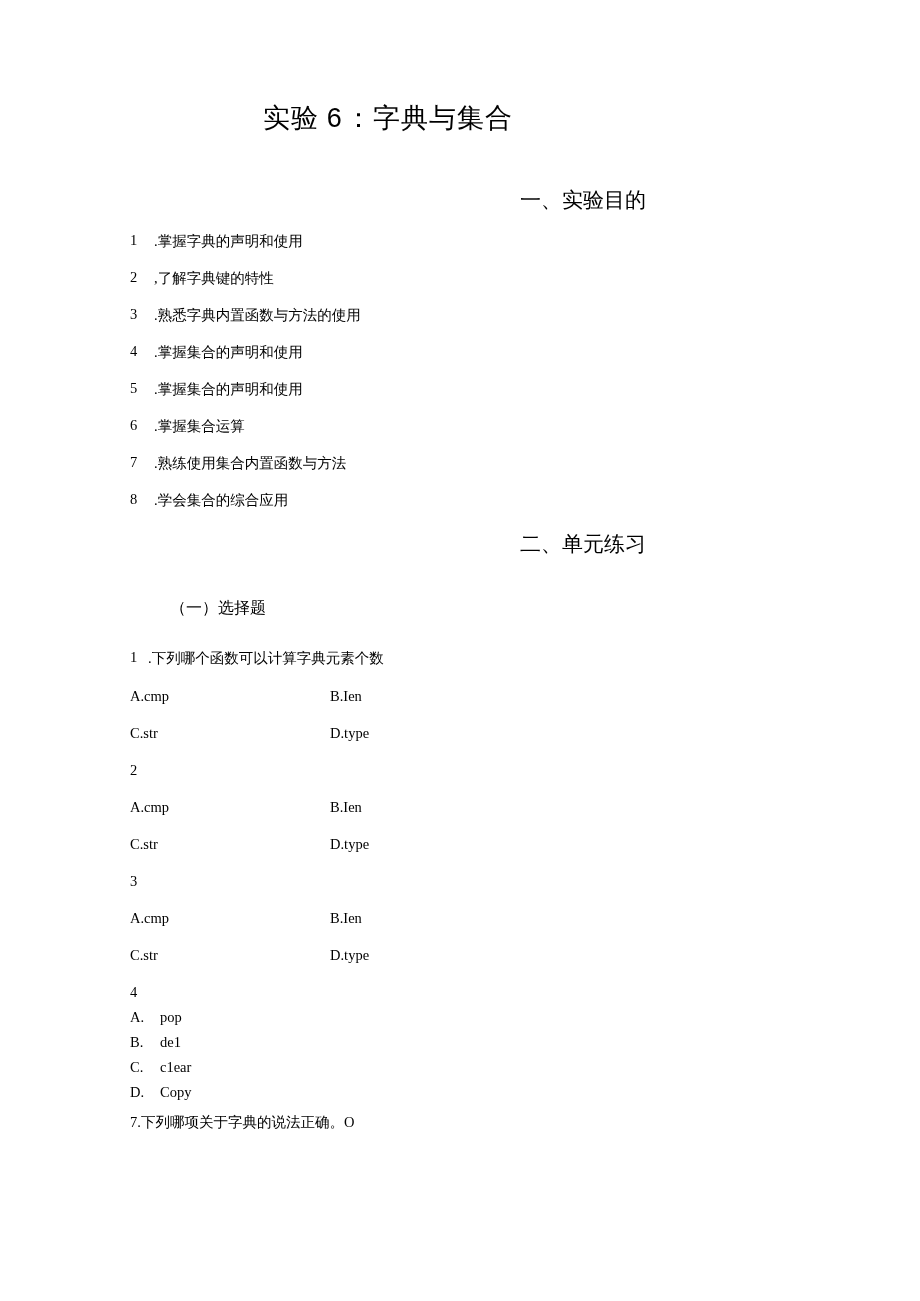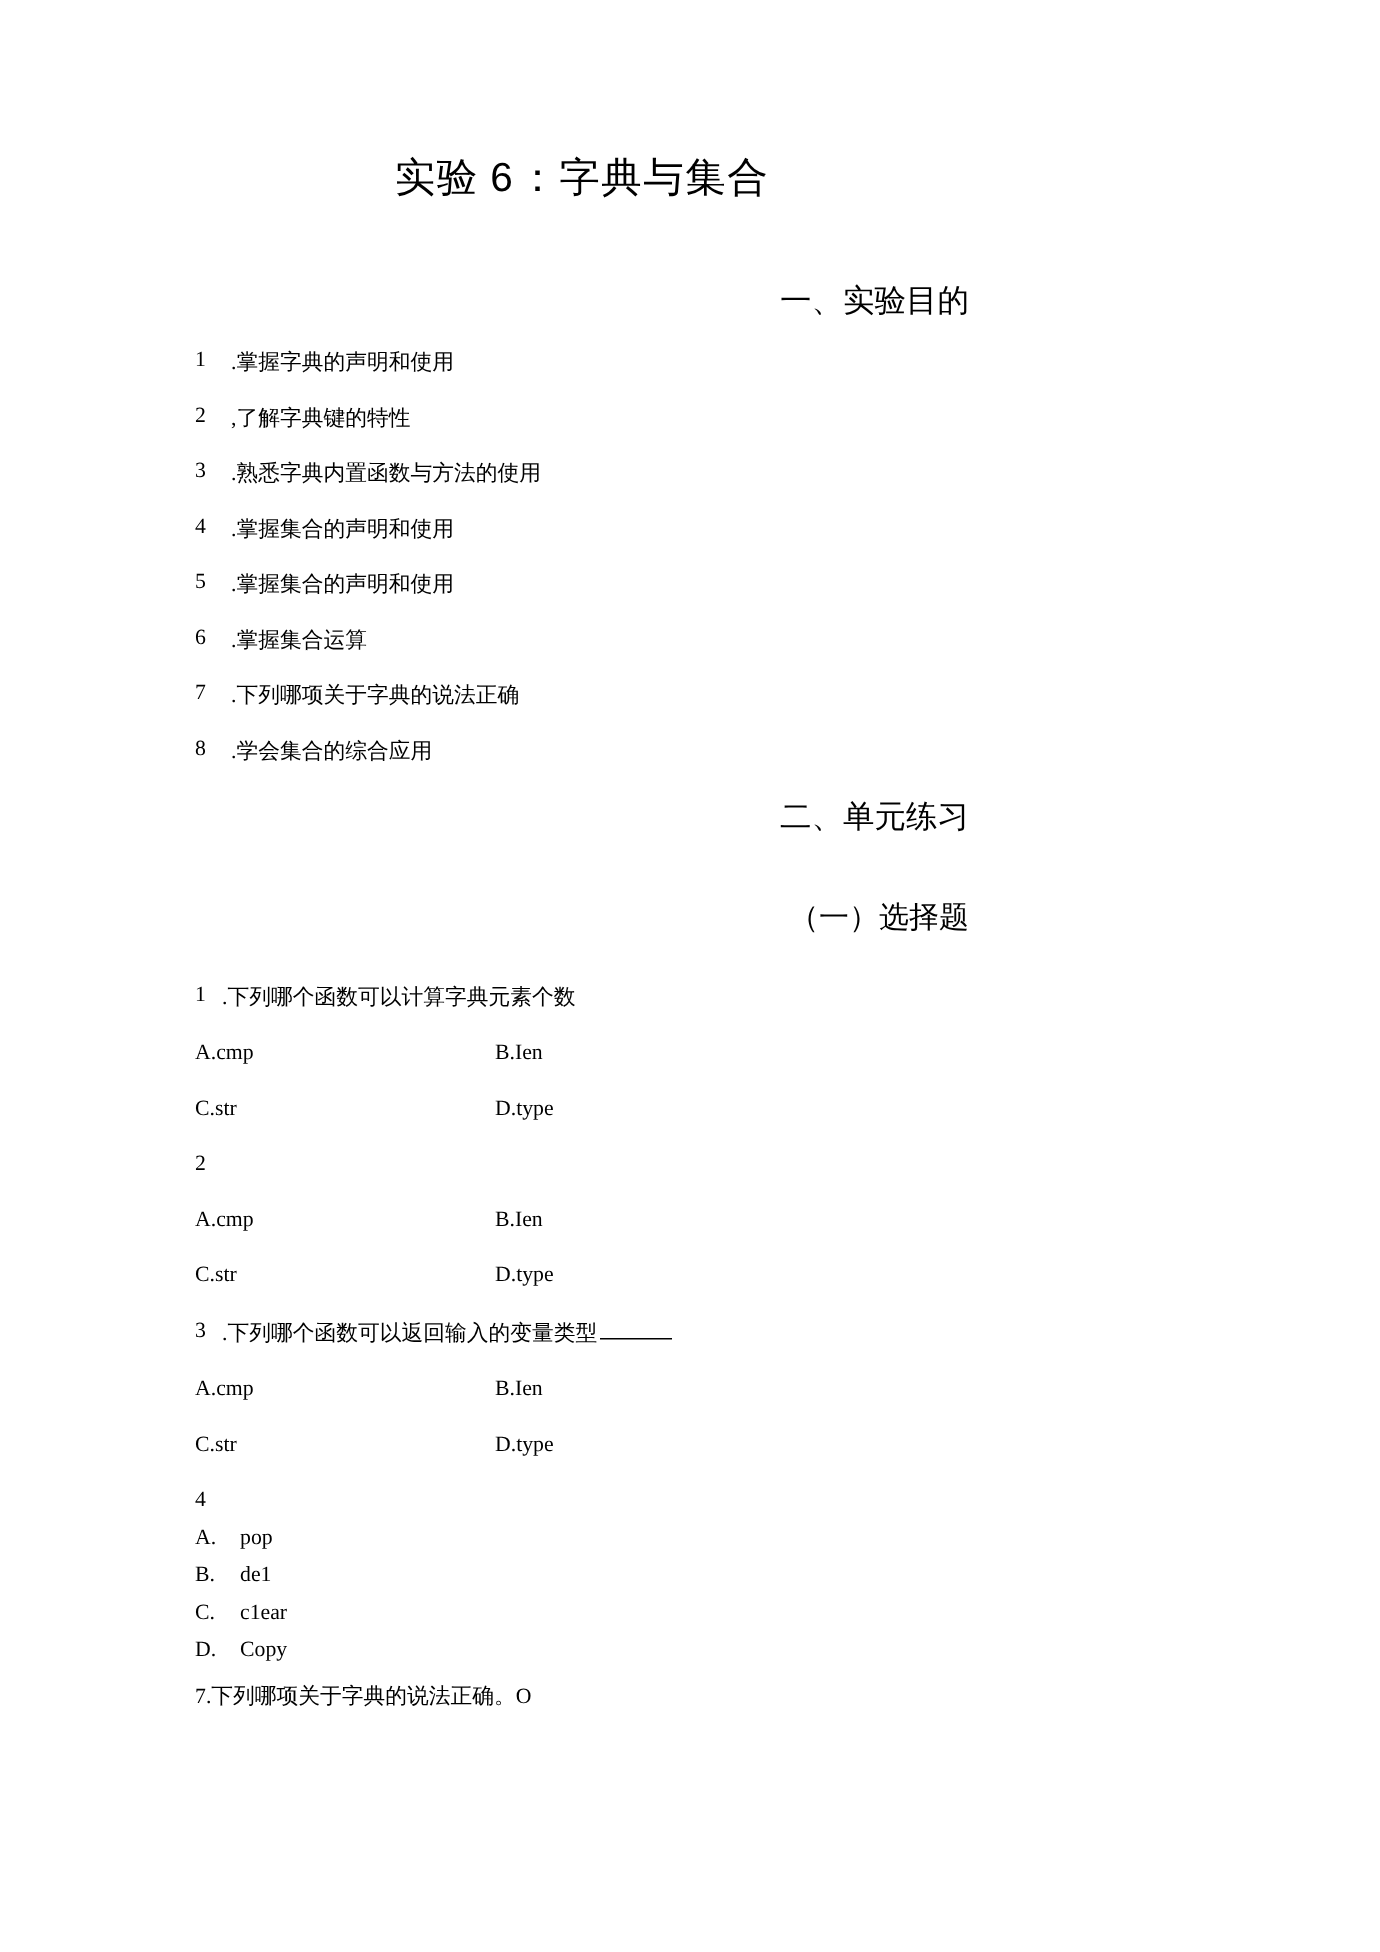--- a/index.html
+++ b/index.html
@@ -25,23 +25,22 @@
   .title .num {
     font-family: Arial, sans-serif;
     margin-right: 2px;
   }
   .h1 {
     font-size: 21px;
     margin: 20px 0 18px 0;
     text-align: right;
   }
   .h2 {
-    font-size: 20px;
+    font-size: 16px;
     margin: 40px 0 30px 40px;
-    text-align: right;
   }
   .objective-item {
     font-size: 14.5px;
     margin: 0 0 18px 0;
     display: flex;
     gap: 14px;
   }
   .objective-item .idx {
     min-width: 10px;
     font-family: "Times New Roman", serif;
@@ -114,21 +113,21 @@
   <div class="objective-item">
     <span class="idx latin">5</span>
     <span>.掌握集合的声明和使用</span>
   </div>
   <div class="objective-item">
     <span class="idx latin">6</span>
     <span>.掌握集合运算</span>
   </div>
   <div class="objective-item">
     <span class="idx latin">7</span>
-    <span>.下列哪项关于字典的说法正确</span>
+    <span>.熟练使用集合内置函数与方法</span>
   </div>
   <div class="objective-item">
     <span class="idx latin">8</span>
     <span>.学会集合的综合应用</span>
   </div>
 
   <div class="h1">二、单元练习</div>
 
   <div class="h2">（一）选择题</div>
 
@@ -152,21 +151,20 @@
     <span class="col latin">A.cmp</span>
     <span class="col latin">B.Ien</span>
   </div>
   <div class="options-row">
     <span class="col latin">C.str</span>
     <span class="col latin">D.type</span>
   </div>
 
   <div class="q">
     <span class="idx latin">3</span>
-    <span><span>.下列哪个函数可以返回输入的变量类型</span><span class="blank"></span></span>
   </div>
   <div class="options-row">
     <span class="col latin">A.cmp</span>
     <span class="col latin">B.Ien</span>
   </div>
   <div class="options-row">
     <span class="col latin">C.str</span>
     <span class="col latin">D.type</span>
   </div>
 

